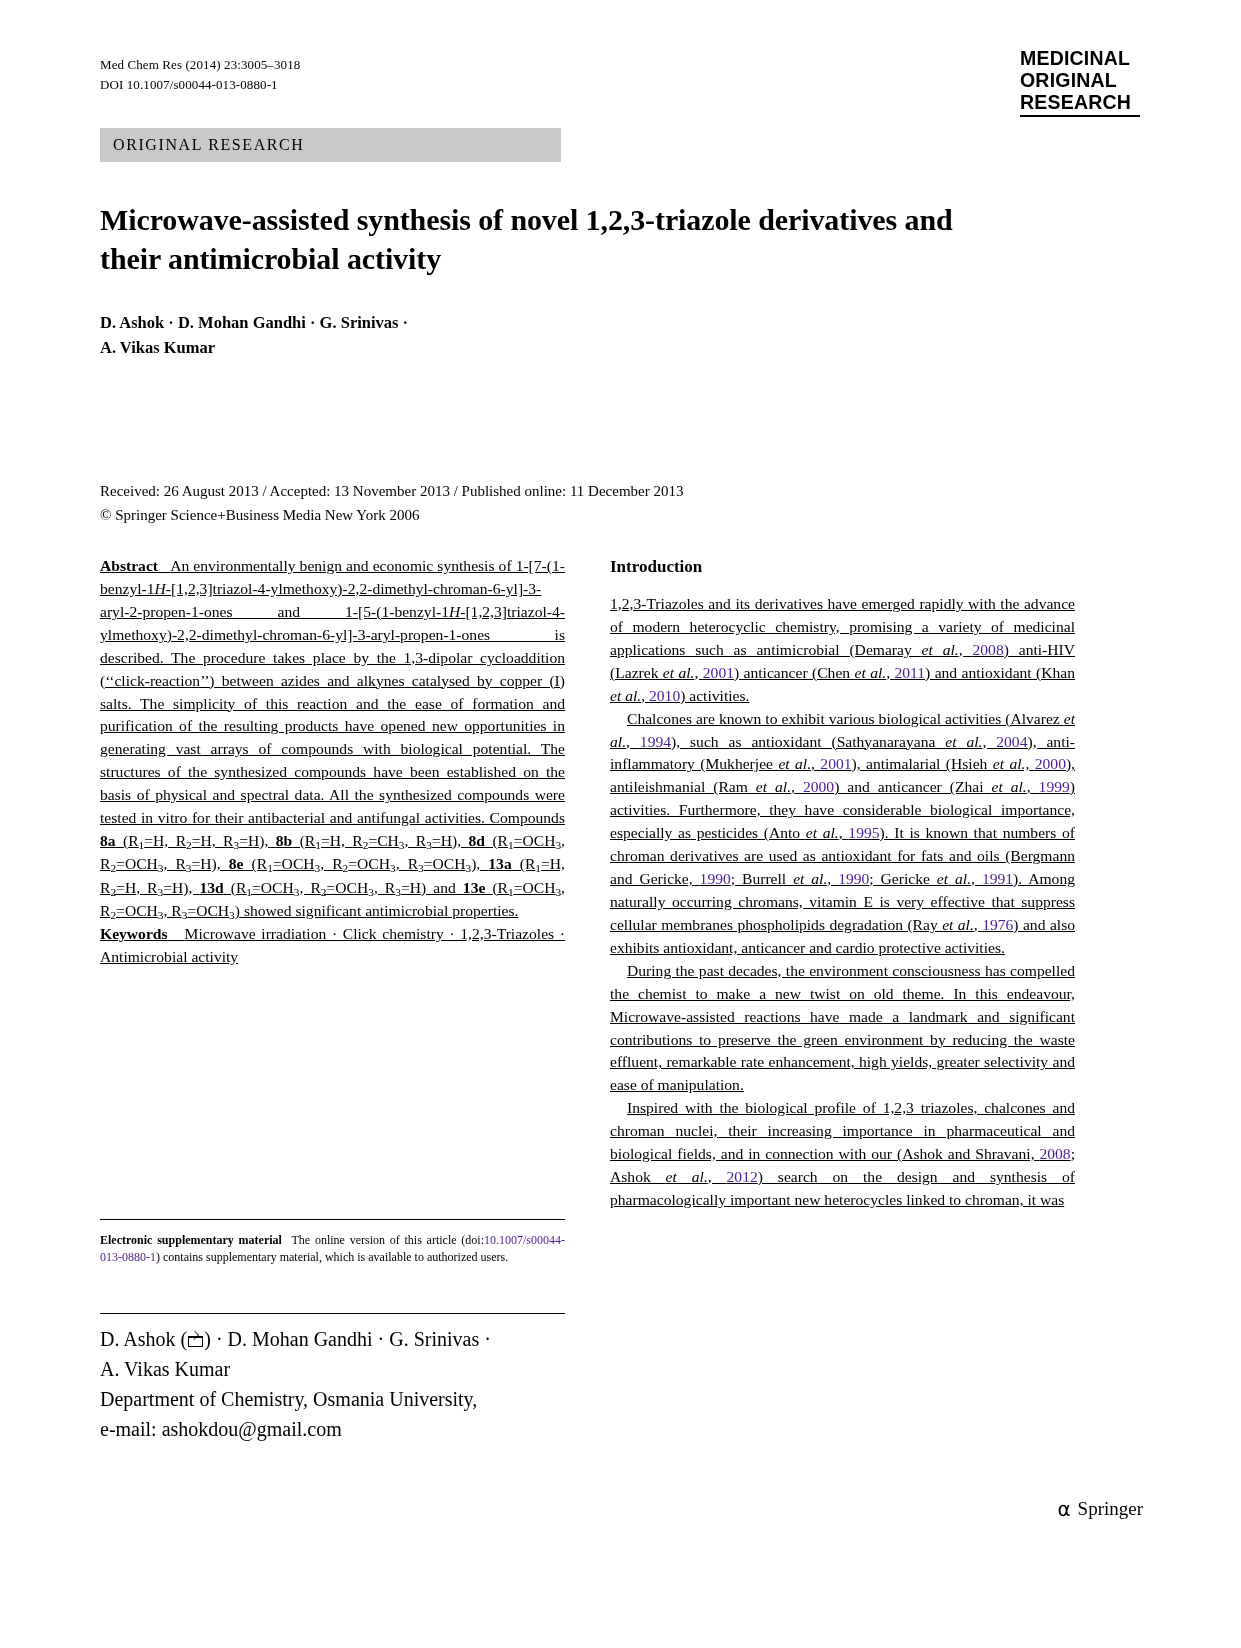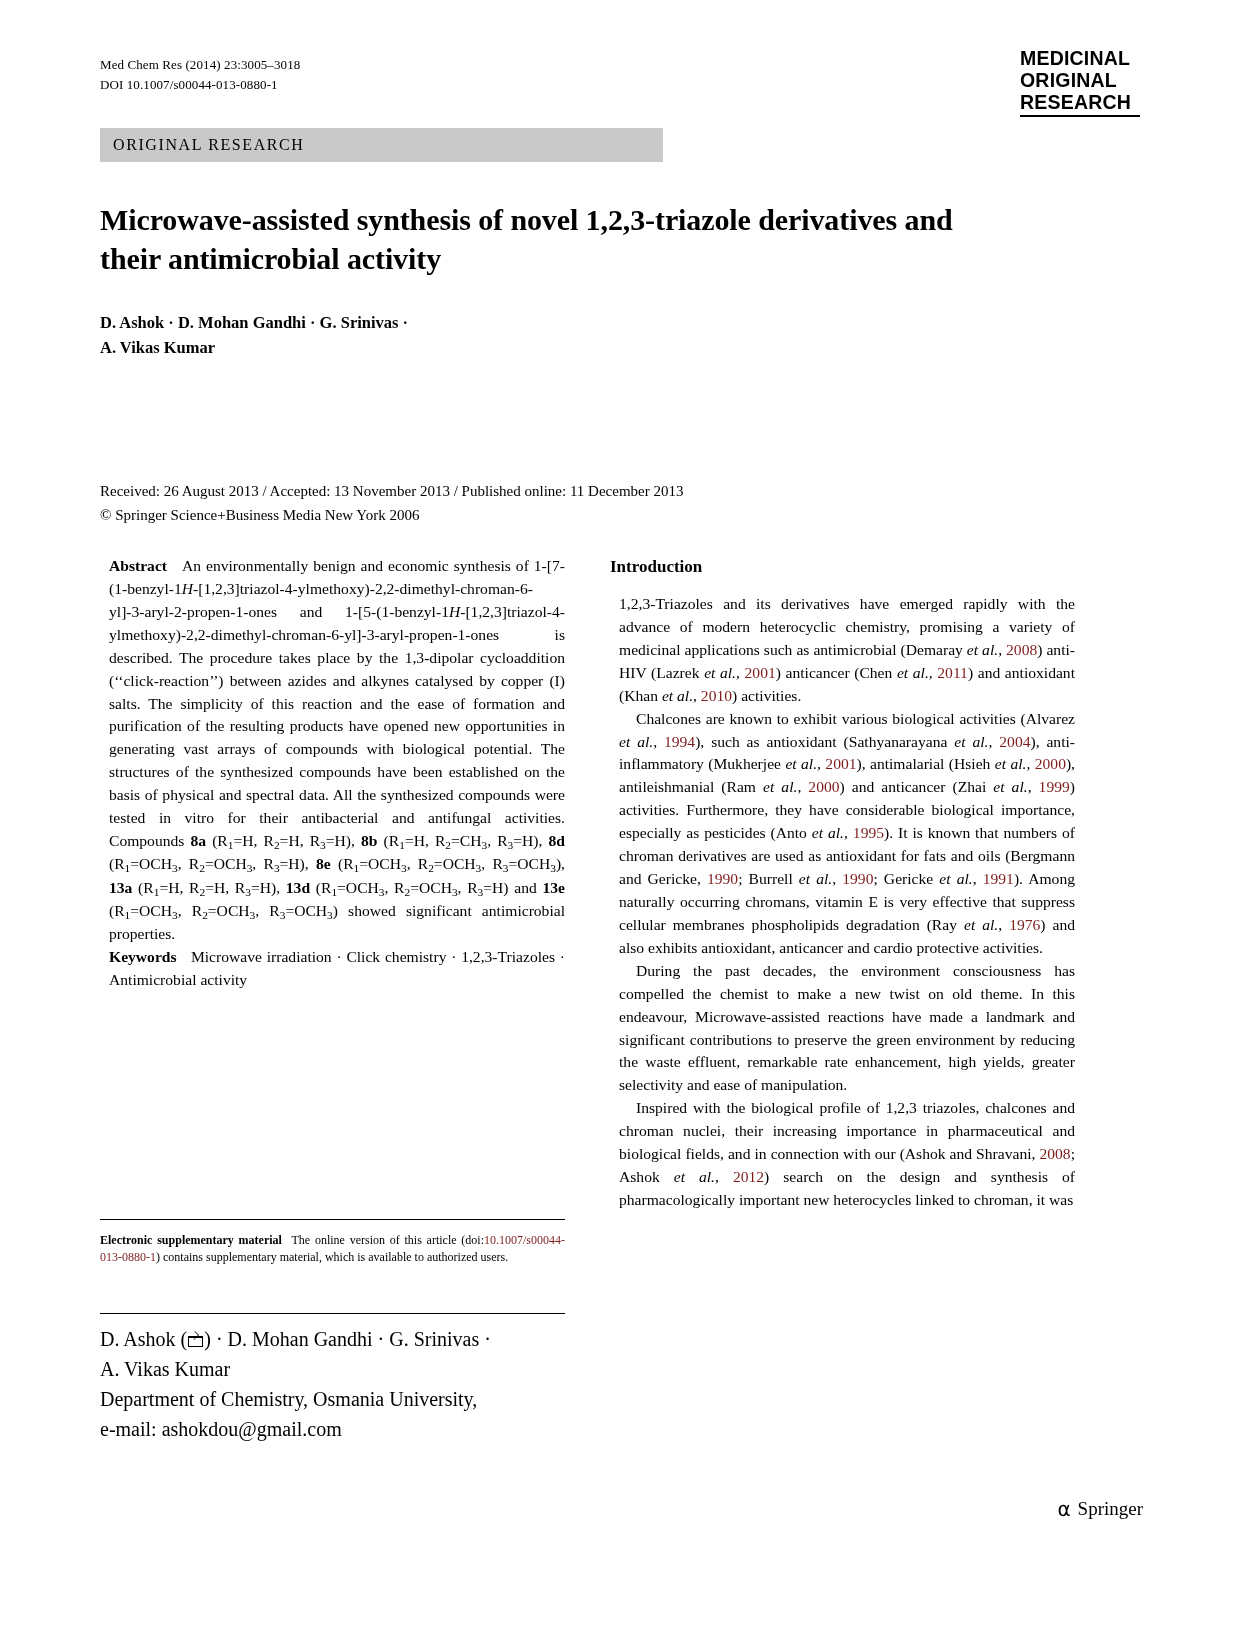--- a/index.html
+++ b/index.html
@@ -45,21 +45,21 @@
     letter-spacing: .2px;
     border-bottom: 2.5px solid #000;
     padding-bottom: 2px;
     width: 120px;
   }
   
   .band {
     position: absolute;
     left: 100px;
     top: 128px;
-    width: 563px;
+    width: 461px;
     height: 34px;
     background: #c9c9c9;
     display: flex;
     align-items: center;
   }
   .band span {
     font-family: "Liberation Serif", serif;
     font-size: 16px;
     letter-spacing: 1.6px;
     padding-left: 13px;
@@ -96,36 +96,36 @@
   .col {
     position: absolute;
     top: 555px;
     width: 465px;
     font-size: 15.6px;
     line-height: 1.47;
     text-align: justify;
   }
   .col-left { left: 100px; }
   .col-right { left: 610px; }
-  .col p { margin: 0 0 0 9px; }
+  .col p { margin: 0 0 0 0; text-decoration: underline; }
   .col p.indent { text-indent: 17px; }
   .h2 {
     font-family: "Liberation Serif", serif;
     font-size: 17px;
     font-weight: bold;
     margin: 0 0 13px 0;
   }
   .abs-head {
     font-weight: bold;
   }
   .kw {
     margin-top: 26px;
   }
   .kw .kw-head { font-weight: bold; }
-  .ref { color: #7f1d1d; }
+  .ref { color: #4c1d95; }
   sub { font-size: 73%; vertical-align: -0.22em; }
   
   .footnote {
     position: absolute;
     left: 100px;
     top: 1219px;
     width: 465px;
     font-size: 12px;
     line-height: 1.42;
     text-align: justify;

